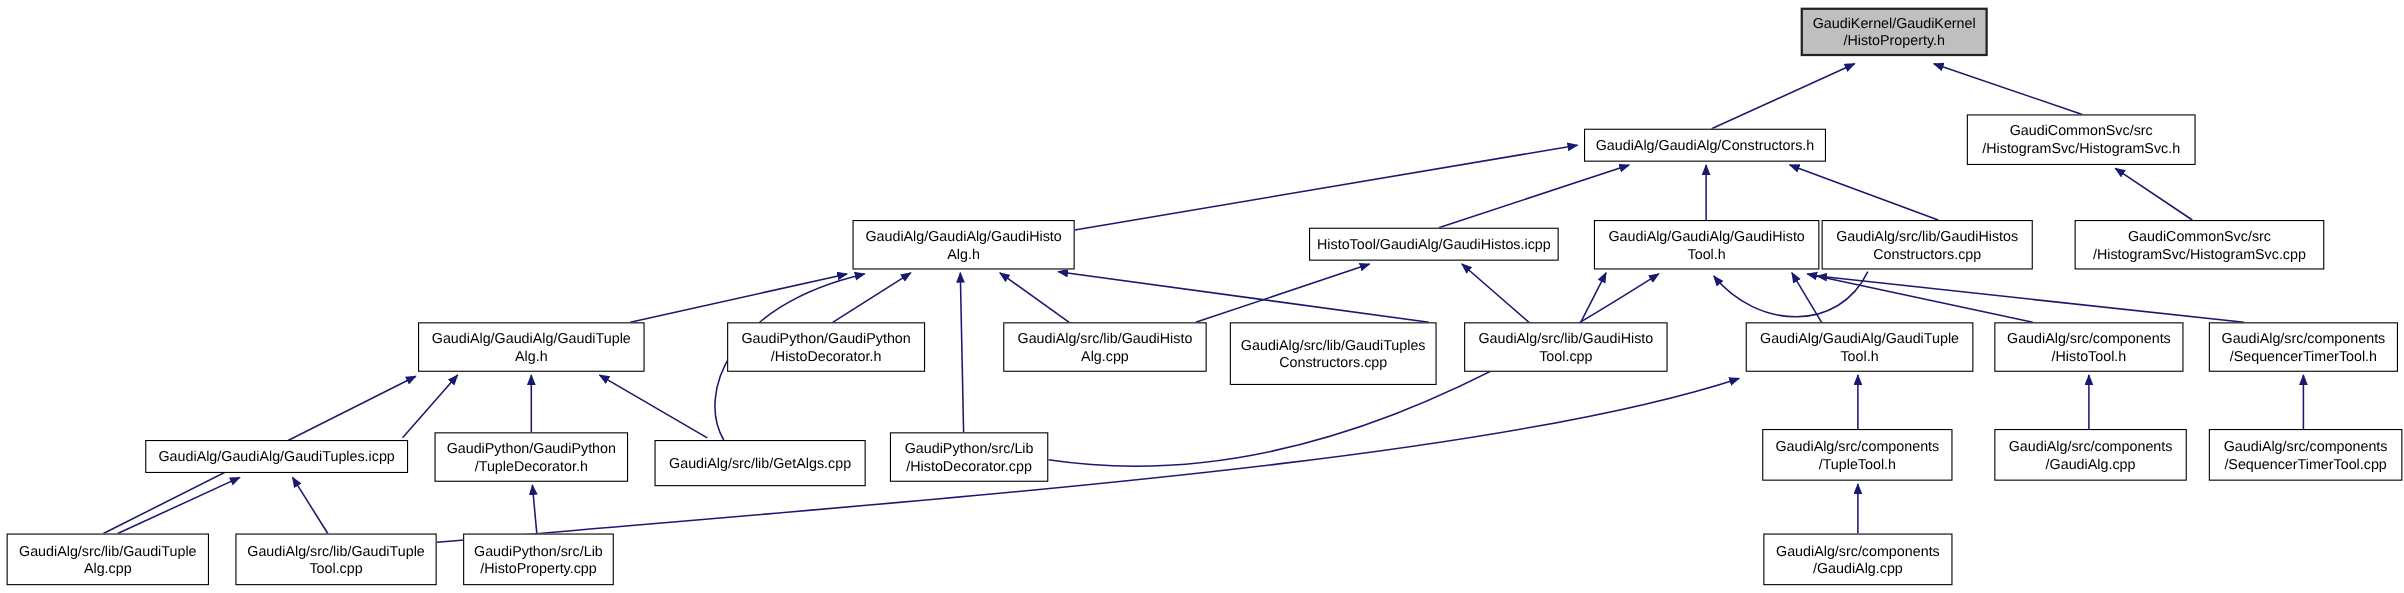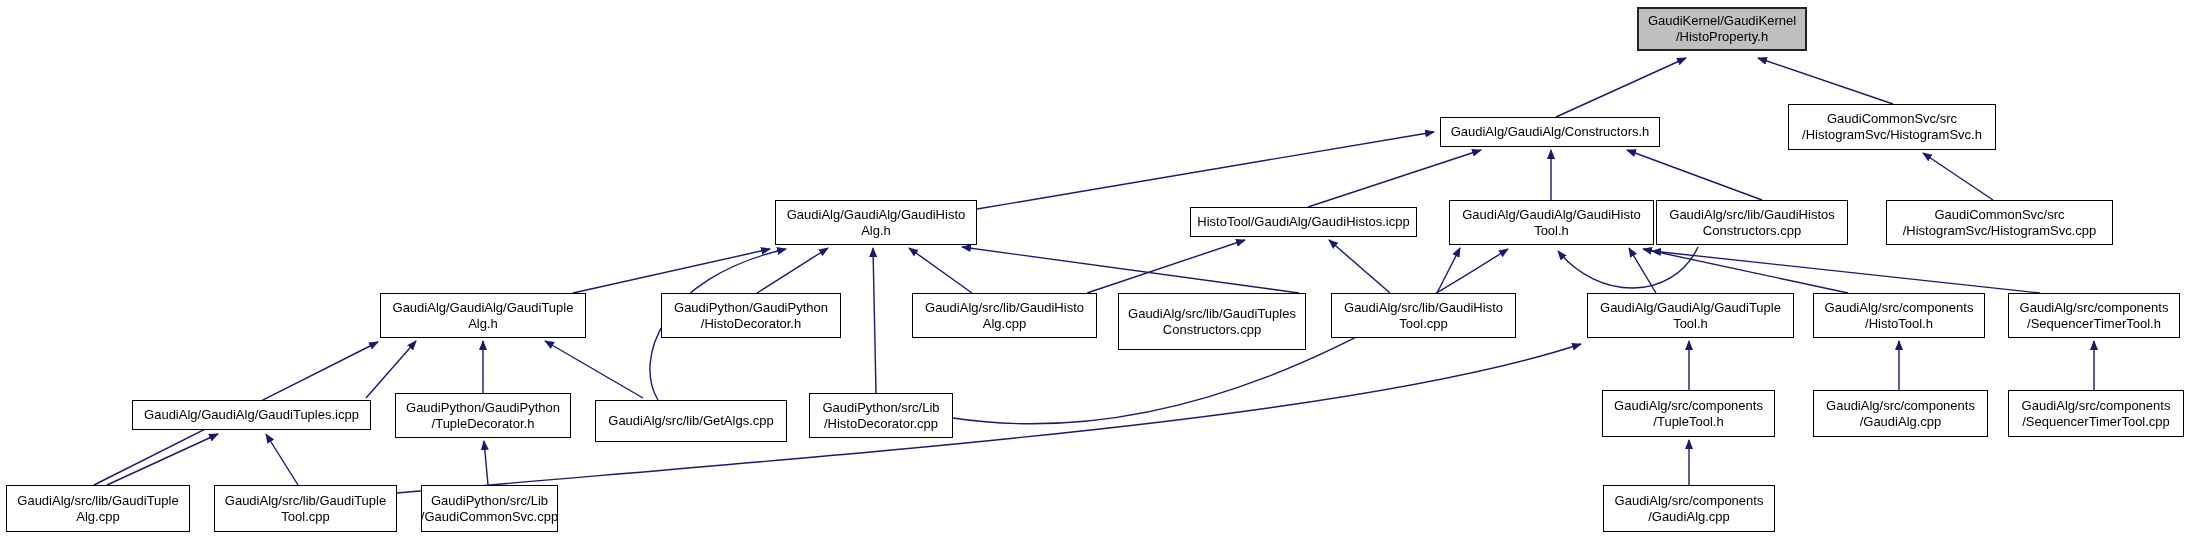--- a/index.html
+++ b/index.html
@@ -199,21 +199,21 @@
     <span>Alg.cpp</span>
   </div>
 
   <div class="node" style="left:214px;top:485px;width:183px;height:47px">
     <span>GaudiAlg/src/lib/GaudiTuple</span>
     <span>Tool.cpp</span>
   </div>
 
   <div class="node" style="left:421px;top:485px;width:137px;height:47px">
     <span>GaudiPython/src/Lib</span>
-    <span>/GaudiCommonSvc.cpp</span>
+    <span>/HistoProperty.cpp</span>
   </div>
 
   <div class="node" style="left:1603px;top:485px;width:172px;height:47px">
     <span>GaudiAlg/src/components</span>
     <span>/GaudiAlg.cpp</span>
   </div>
 
 </div>
 
 </body></html>

